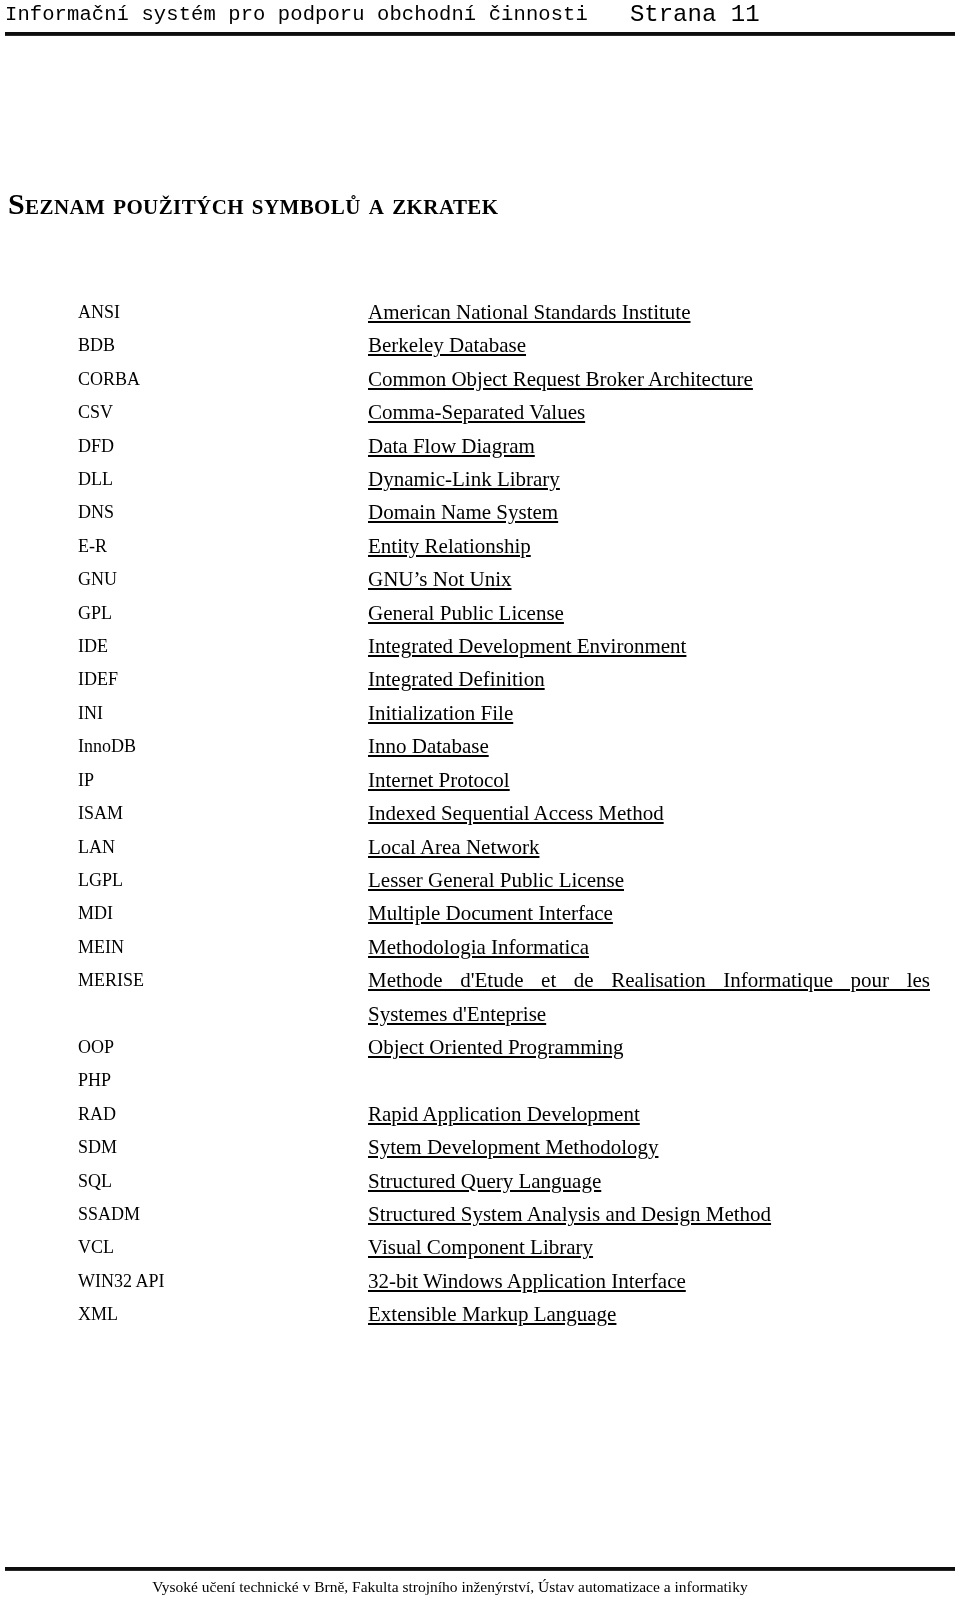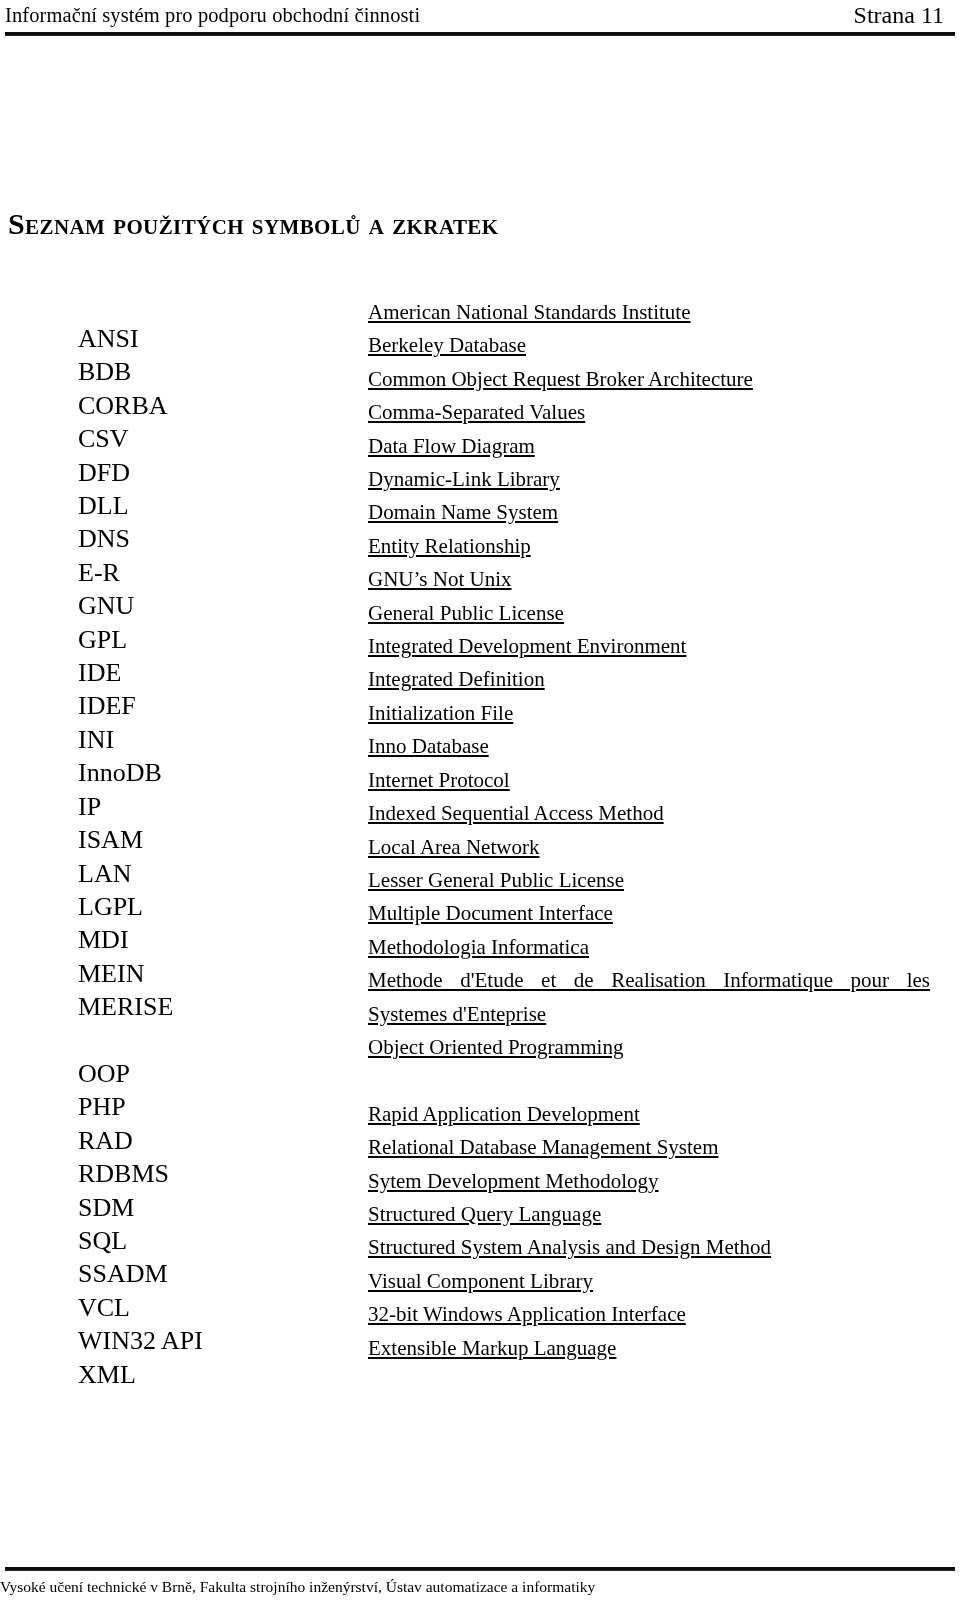--- a/index.html
+++ b/index.html
@@ -20,26 +20,26 @@
     position: absolute;
     left: 0; top: 0;
     width: 960px;
     height: 1611px;
   }
 
   
   .page-header {
     position: absolute;
     left: 5px;
-    right: 14px;
+    right: 22px;
     top: 2px;
     height: 32px;
     display: flex;
     align-items: flex-start;
-    justify-content: space-between;
+    font-family: Liberation Mono, monospace;
   }
   .header-title {
     font-size: 20.5px;
     line-height: 26px;
     letter-spacing: 0.1px;
     white-space: nowrap;
   }
   .header-page {
     font-size: 24px;
     line-height: 26px;
@@ -54,21 +54,21 @@
     width: 950px;
     height: 3px;
     background: #0d0d0d;
     border-bottom: 1px solid #2a2a2a;
   }
 
   
   .section-heading {
     position: absolute;
     left: 8px;
-    top: 184px;
+    top: 164px;
     width: 930px;
     font-weight: bold;
     font-size: 30px;
     line-height: 40px;
     font-variant: small-caps;
     letter-spacing: 0.4px;
     white-space: nowrap;
   }
 
   
@@ -80,24 +80,23 @@
   }
   .abbrev-row {
     position: relative;
     min-height: 33.4px;
   }
   .abbrev-term {
     position: absolute;
     left: 0;
     top: 0;
     width: 285px;
-    font-size: 26px;
+    font-size: 18px;
     line-height: 33.4px;
     white-space: nowrap;
-    margin-top: 26px;
   }
   .abbrev-def {
     margin-left: 290px;
     width: 562px;
     font-size: 21px;
     line-height: 33.4px;
     text-decoration: underline;
   }
   .abbrev-def.justified {
     text-align: justify;
@@ -119,21 +118,21 @@
     width: 950px;
     height: 3px;
     background: #0d0d0d;
     border-bottom: 1px solid #2a2a2a;
   }
   .page-footer {
     position: absolute;
     left: 0;
     top: 1576px;
     width: 900px;
-    text-align: left;
+    text-align: center;
     font-size: 15.5px;
     line-height: 22px;
     white-space: nowrap;
   }
 </style>
 </head>
 <body>
 
 <div class="page">
 
@@ -238,24 +237,20 @@
         <div class="abbrev-def">Object Oriented Programming</div>
       </div>
       <div class="abbrev-row">
         <span class="abbrev-term">PHP</span>
       </div>
       <div class="abbrev-row">
         <span class="abbrev-term">RAD</span>
         <div class="abbrev-def">Rapid Application Development</div>
       </div>
       <div class="abbrev-row">
-        <span class="abbrev-term">RDBMS</span>
-        <div class="abbrev-def">Relational Database Management System</div>
-      </div>
-      <div class="abbrev-row">
         <span class="abbrev-term">SDM</span>
         <div class="abbrev-def">Sytem Development Methodology</div>
       </div>
       <div class="abbrev-row">
         <span class="abbrev-term">SQL</span>
         <div class="abbrev-def">Structured Query Language</div>
       </div>
       <div class="abbrev-row">
         <span class="abbrev-term">SSADM</span>
         <div class="abbrev-def">Structured System Analysis and Design Method</div>

